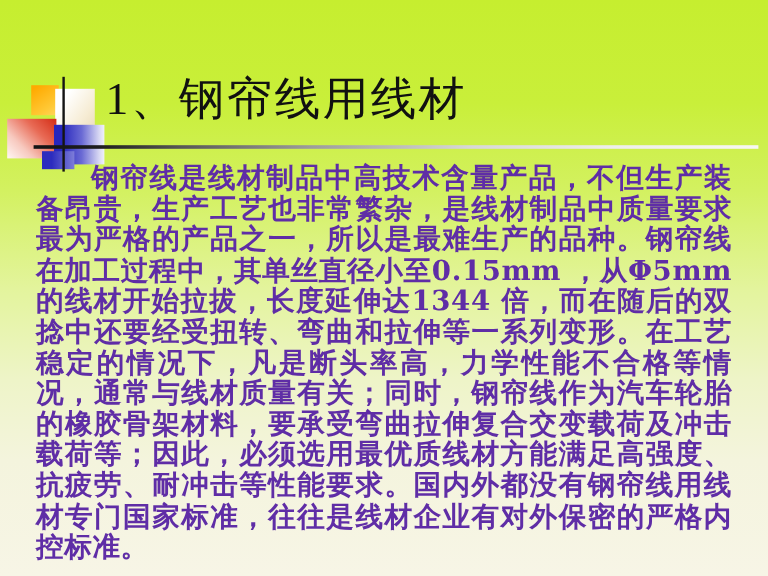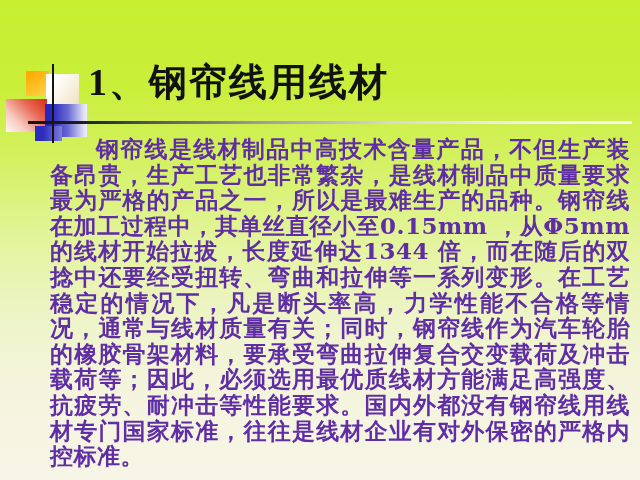--- a/index.html
+++ b/index.html
@@ -59,39 +59,38 @@
       #141414 0%, #1d1d1d 9%, #555555 20%, #9b9b9b 38%,
       #d7d7d7 60%, #eeeeec 80%, #f7f7f2 100%);
   }
 
   .title {
     position: absolute;
     left: 88px; top: 57px;
     width: 520px;
     font-family: "Liberation Serif", "DejaVu Serif", serif;
     font-size: 38px;
-    font-weight: 700;
+    font-weight: 400;
     letter-spacing: 2px;
     color: #111111;
     white-space: nowrap;
   }
 
   .body-text {
     position: absolute;
     left: 30px; top: 136px;
     width: 580px;
     font-family: "DejaVu Serif", "Liberation Serif", serif;
     font-size: 23px;
     line-height: 25.6px;
     font-weight: 700;
     color: #5f2da6;
     text-align: justify;
     text-indent: 2em;
     letter-spacing: 0.5px;
-    margin-left: 20px;
   }
 </style>
 </head>
 <body>
 
 <div class="slide">
 
   <div class="decor">
     <div class="sq sq-orange"></div>
     <div class="sq sq-white"></div>

